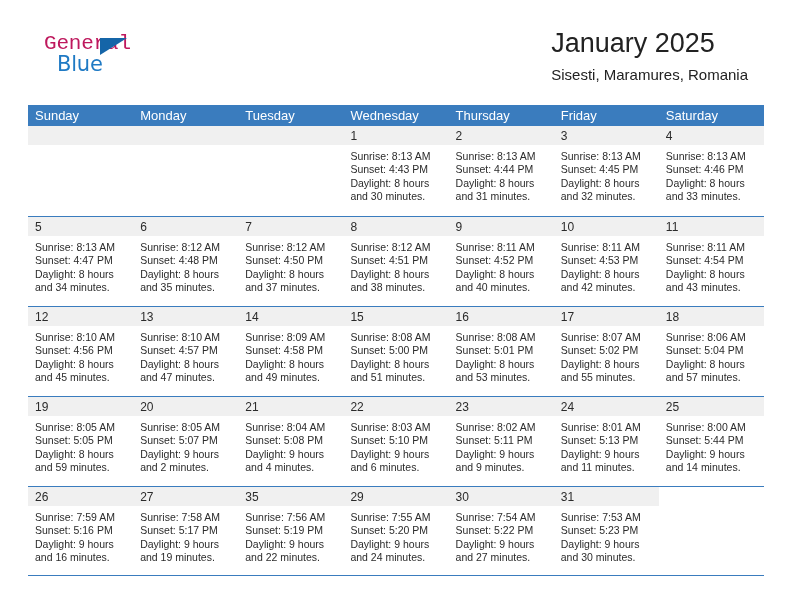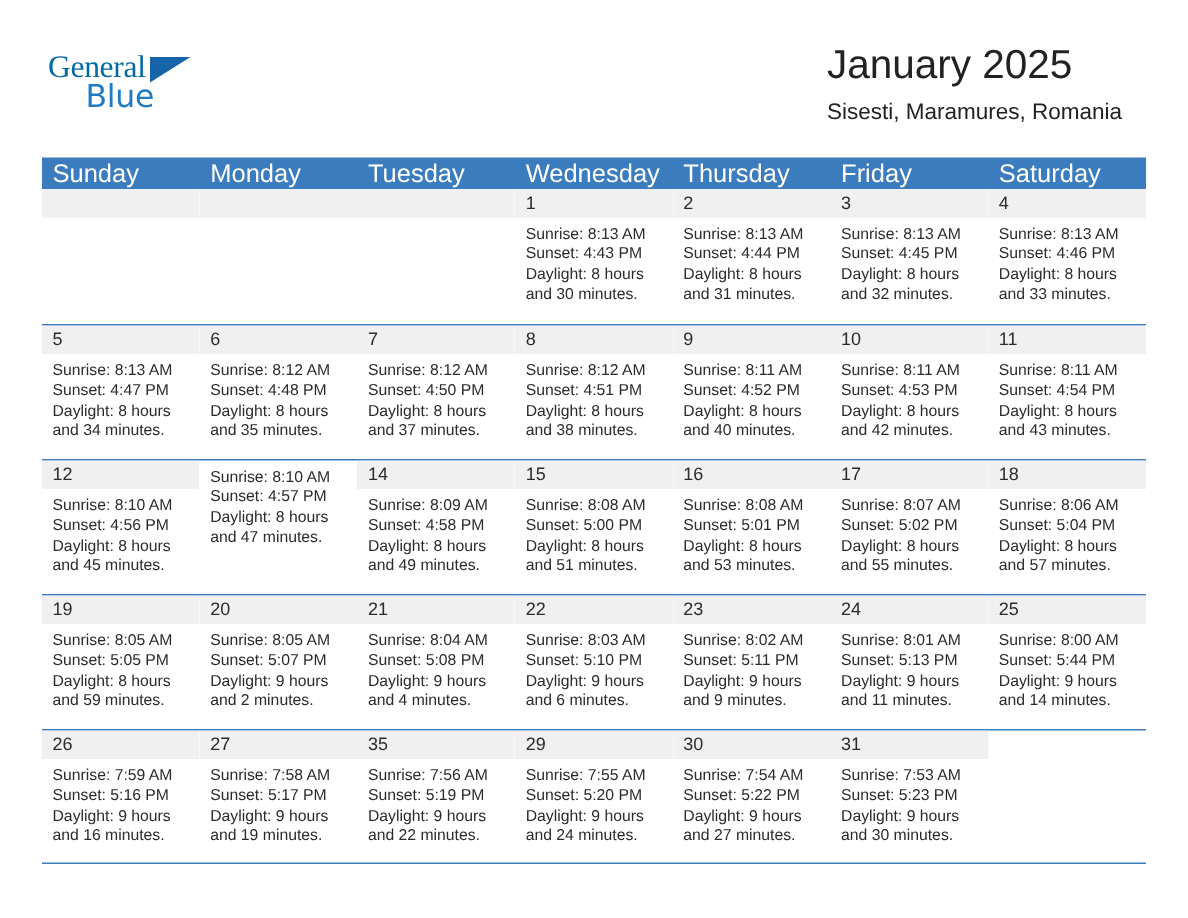--- a/index.html
+++ b/index.html
@@ -31,26 +31,26 @@
   }
   .brand {
     position: absolute;
     left: 0;
     top: 6px;
     width: 120px;
     height: 52px;
   }
   .brand-general {
     position: absolute;
-    left: 4px;
+    left: 16px;
     top: 0;
     font-size: 21px;
     letter-spacing: -0.2px;
-    color: #0369a1;
-    font-family: Liberation Serif, serif;
+    color: #be185d;
+    font-family: Liberation Mono, monospace;
     font-weight: 400;
   }
   .brand-blue {
     position: absolute;
     left: 29px;
     top: 20px;
     font-size: 21px;
     letter-spacing: -0.2px;
     color: #1f7ac4;
     font-family: "DejaVu Sans", sans-serif;
@@ -97,21 +97,21 @@
     width: 736px;
   }
   .weekday-row {
     display: flex;
     background: #3a7cbe;
     height: 21px;
   }
   .weekday {
     flex: 1 1 0;
     color: #ffffff;
-    font-size: 17px;
+    font-size: 13px;
     line-height: 21px;
     padding-left: 7px;
     box-sizing: border-box;
     white-space: nowrap;
     overflow: hidden;
   }
 
   .week-row {
     display: flex;
     height: 90px;
@@ -305,20 +305,21 @@
           <div class="day-cell">
             <div class="day-number-band"><span class="day-number">12</span></div>
             <div class="day-info">
               <div>Sunrise: 8:10 AM</div>
               <div>Sunset: 4:56 PM</div>
               <div>Daylight: 8 hours</div>
               <div>and 45 minutes.</div>
             </div>
           </div>
           <div class="day-cell">
+            <div class="day-number-band"><span class="day-number">13</span></div>
             <div class="day-info">
               <div>Sunrise: 8:10 AM</div>
               <div>Sunset: 4:57 PM</div>
               <div>Daylight: 8 hours</div>
               <div>and 47 minutes.</div>
             </div>
           </div>
           <div class="day-cell">
             <div class="day-number-band"><span class="day-number">14</span></div>
             <div class="day-info">

